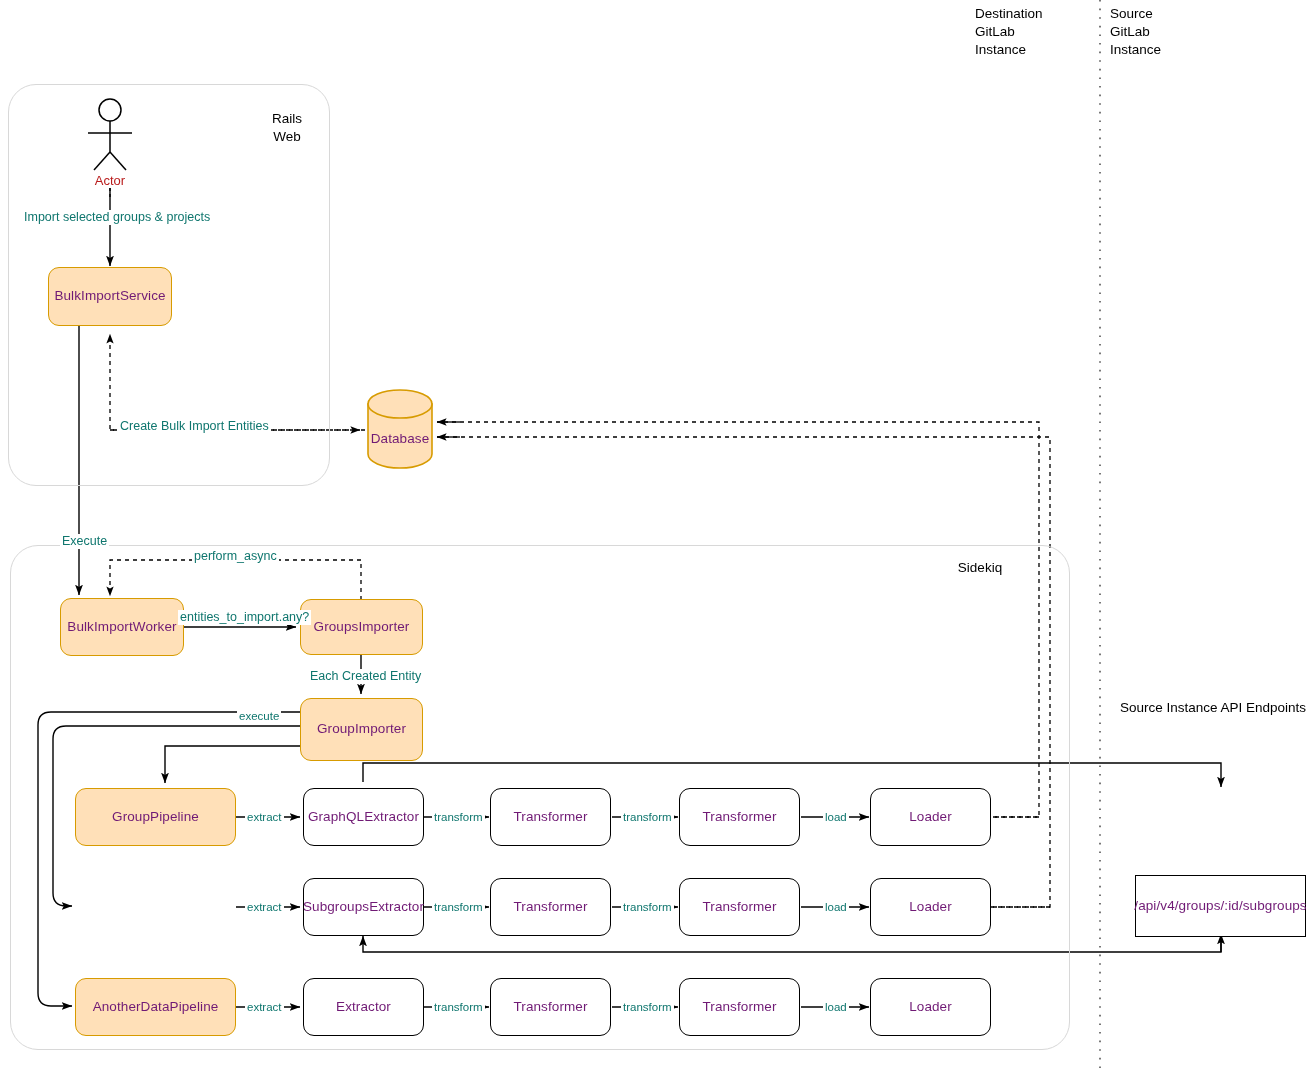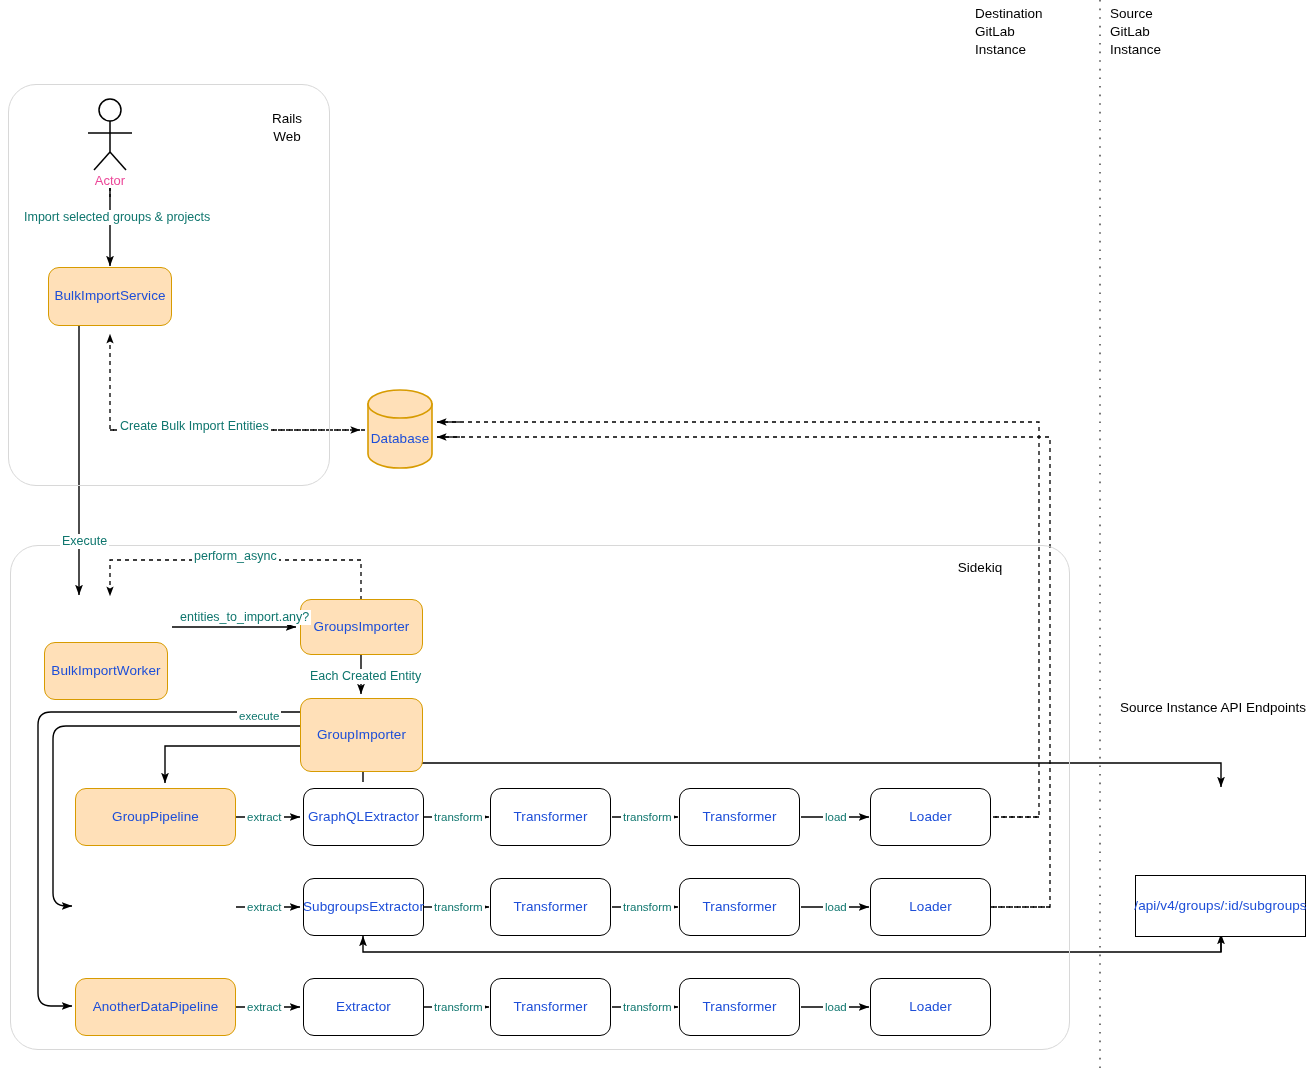--- a/index.html
+++ b/index.html
@@ -29,21 +29,21 @@
   .node {
     position: absolute;
     box-sizing: border-box;
     display: flex;
     align-items: center;
     justify-content: center;
     text-align: center;
     font-size: 13.5px;
     line-height: 1.2;
     letter-spacing: 0.1px;
-    color: #1d4ed8;
+    color: #701a75;
   }
   .node.orange {
     background: #ffe0b8;
     border: 1.6px solid #d79b00;
     border-radius: 11px;
   }
   .node.plain {
     background: #ffffff;
     border: 1.4px solid #000000;
     border-radius: 11px;
@@ -84,21 +84,21 @@
   .free-label {
     position: absolute;
     font-size: 13.5px;
     line-height: 1.34;
     color: #000;
     white-space: pre-line;
   }
   .actor-label {
     position: absolute;
     font-size: 13px;
-    color: #ec4899;
+    color: #b91c1c;
     text-align: center;
   }
 </style>
 </head>
 <body>
 
 <div id="canvas">
 
   <svg class="wires" viewBox="0 0 1311 1068" xmlns="http://www.w3.org/2000/svg">
     <defs>
@@ -189,25 +189,25 @@
   <div class="free-label" style="left:1110px; top:5px; width:110px;">Source
 GitLab
 Instance</div>
 
   <div class="actor-label" style="left:70px; top:173px; width:80px;">Actor</div>
 
   <div class="node orange" style="left:48px; top:267px; width:124px; height:59px;">BulkImportService</div>
 
   <div class="node" style="left:362px; top:428px; width:76px; height:22px; background:transparent; border:none;">Database</div>
 
-  <div class="node orange" style="left:44px; top:598px; width:124px; height:58px;margin-top:44px;">BulkImportWorker</div>
+  <div class="node orange" style="left:60px; top:598px; width:124px; height:58px;">BulkImportWorker</div>
 
   <div class="node orange" style="left:300px; top:599px; width:123px; height:56px;">GroupsImporter</div>
 
-  <div class="node orange" style="left:300px; top:698px; width:123px; height:74px;">GroupImporter</div>
+  <div class="node orange" style="left:300px; top:698px; width:123px; height:63px;">GroupImporter</div>
 
   <div class="node orange" style="left:75px; top:788px; width:161px; height:58px;">GroupPipeline</div>
   <div class="node plain" style="left:303px; top:788px; width:121px; height:58px;">GraphQLExtractor</div>
   <div class="node plain" style="left:490px; top:788px; width:121px; height:58px;">Transformer</div>
   <div class="node plain" style="left:679px; top:788px; width:121px; height:58px;">Transformer</div>
   <div class="node plain" style="left:870px; top:788px; width:121px; height:58px;">Loader</div>
 
   <div class="node plain" style="left:303px; top:878px; width:121px; height:58px;">SubgroupsExtractor</div>
   <div class="node plain" style="left:490px; top:878px; width:121px; height:58px;">Transformer</div>
   <div class="node plain" style="left:679px; top:878px; width:121px; height:58px;">Transformer</div>

